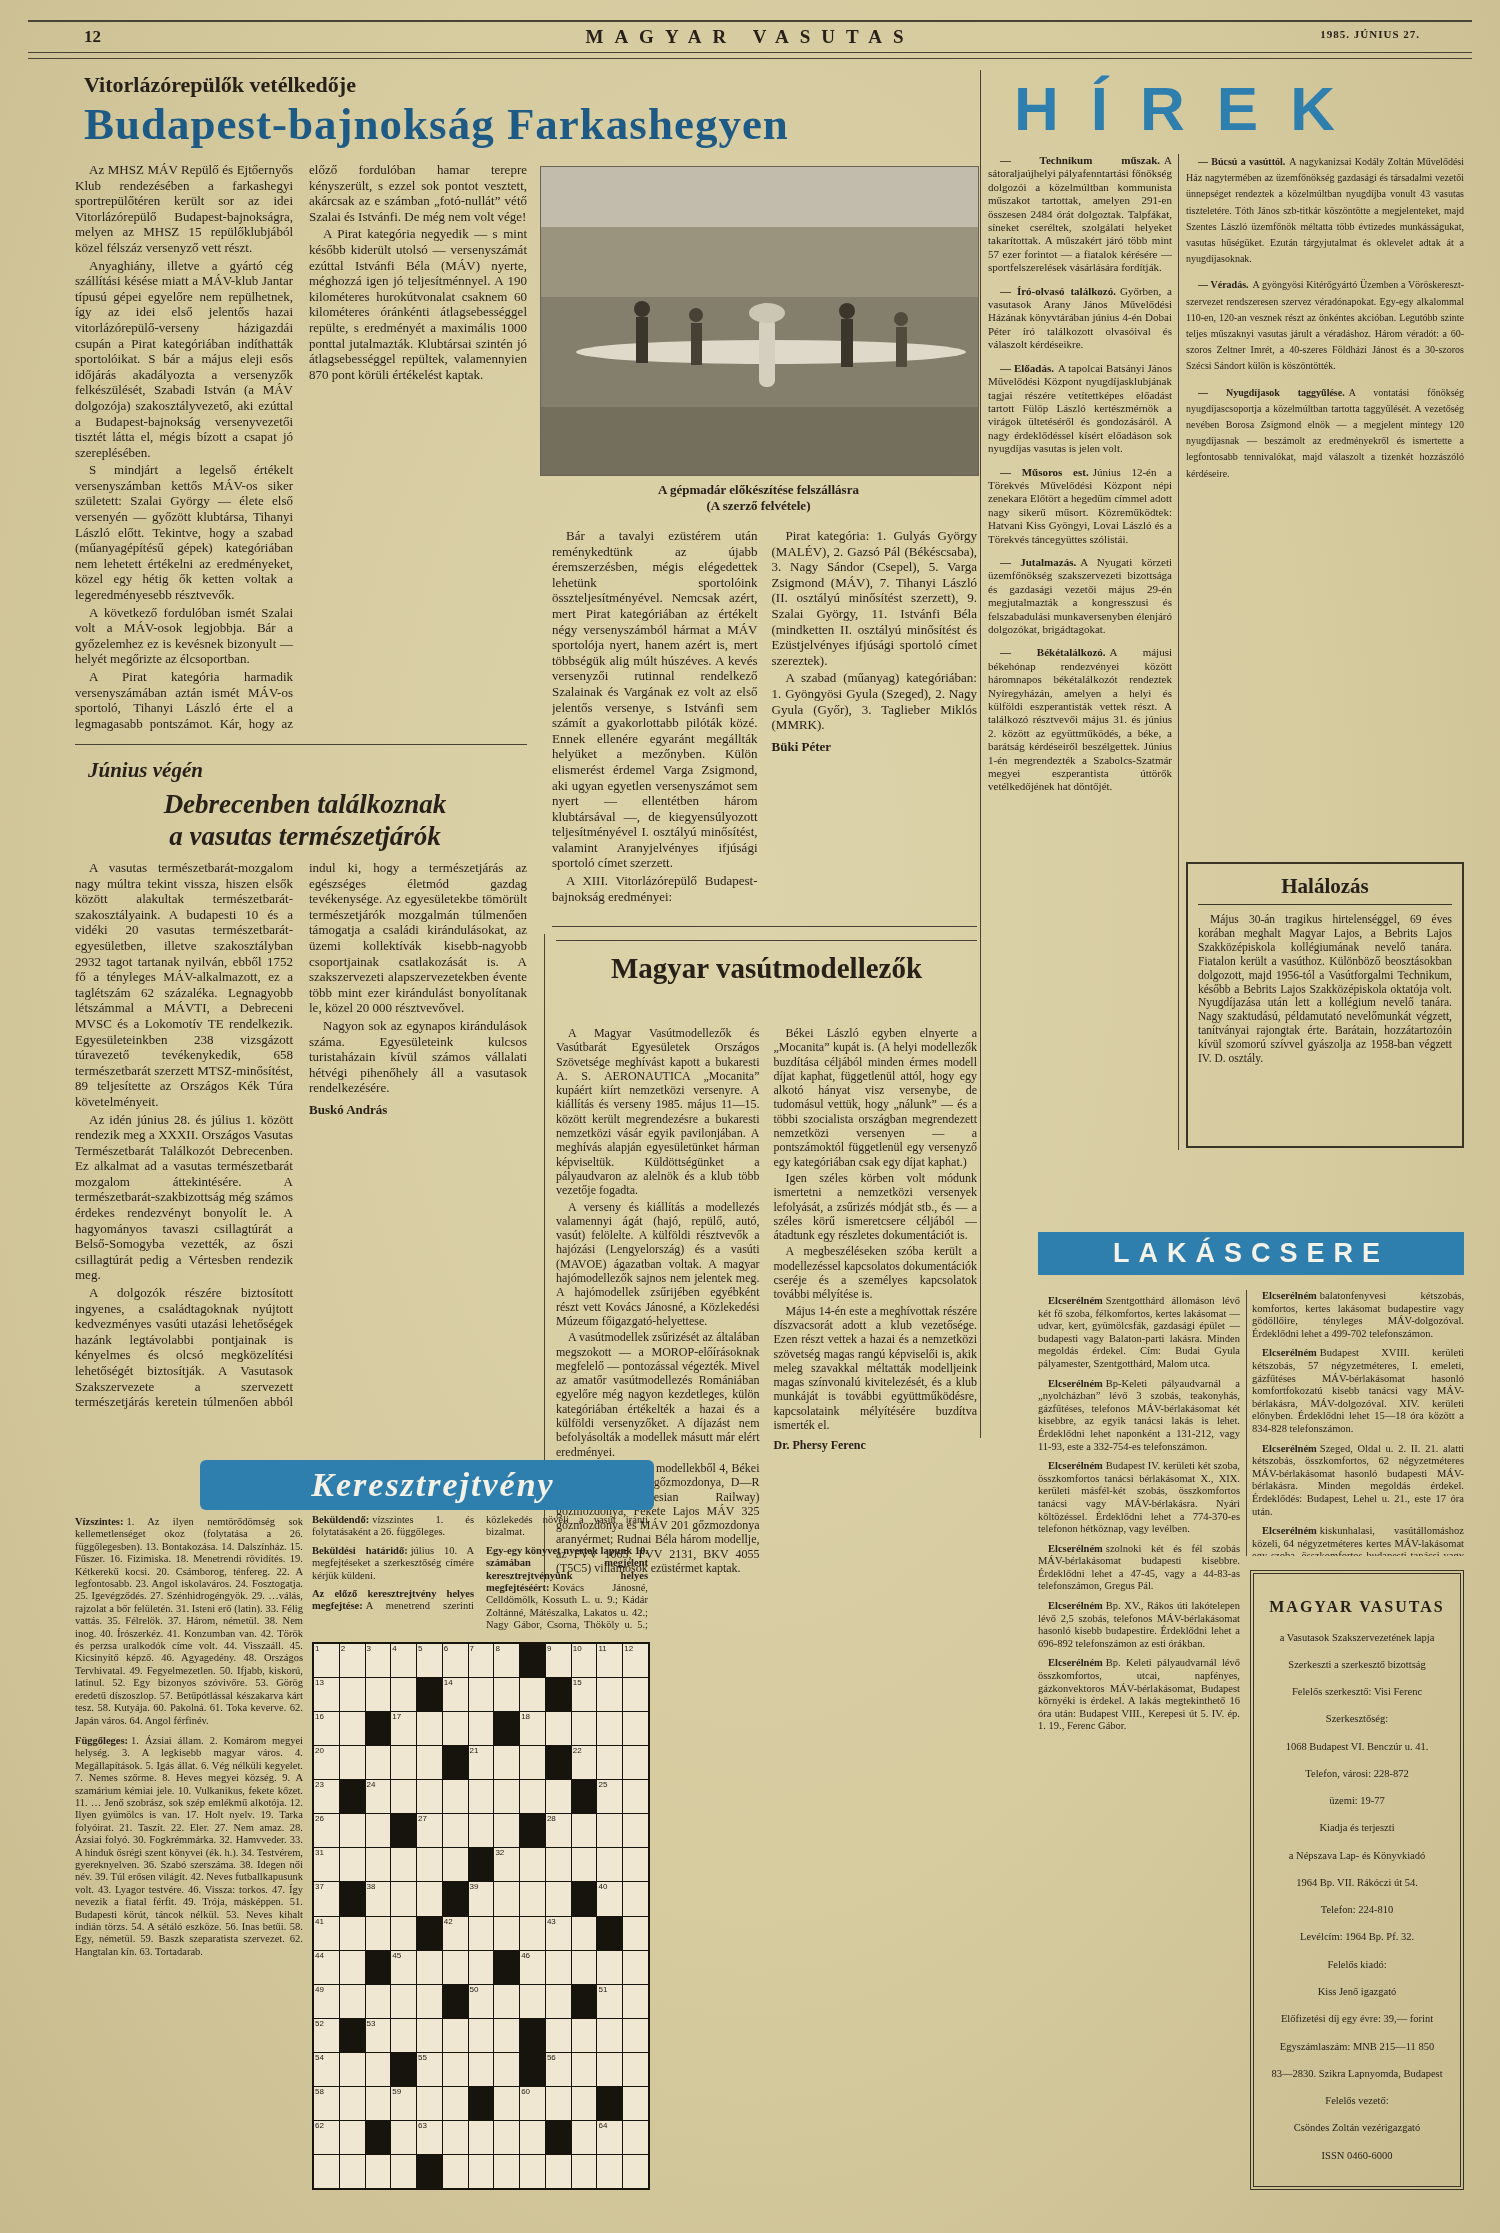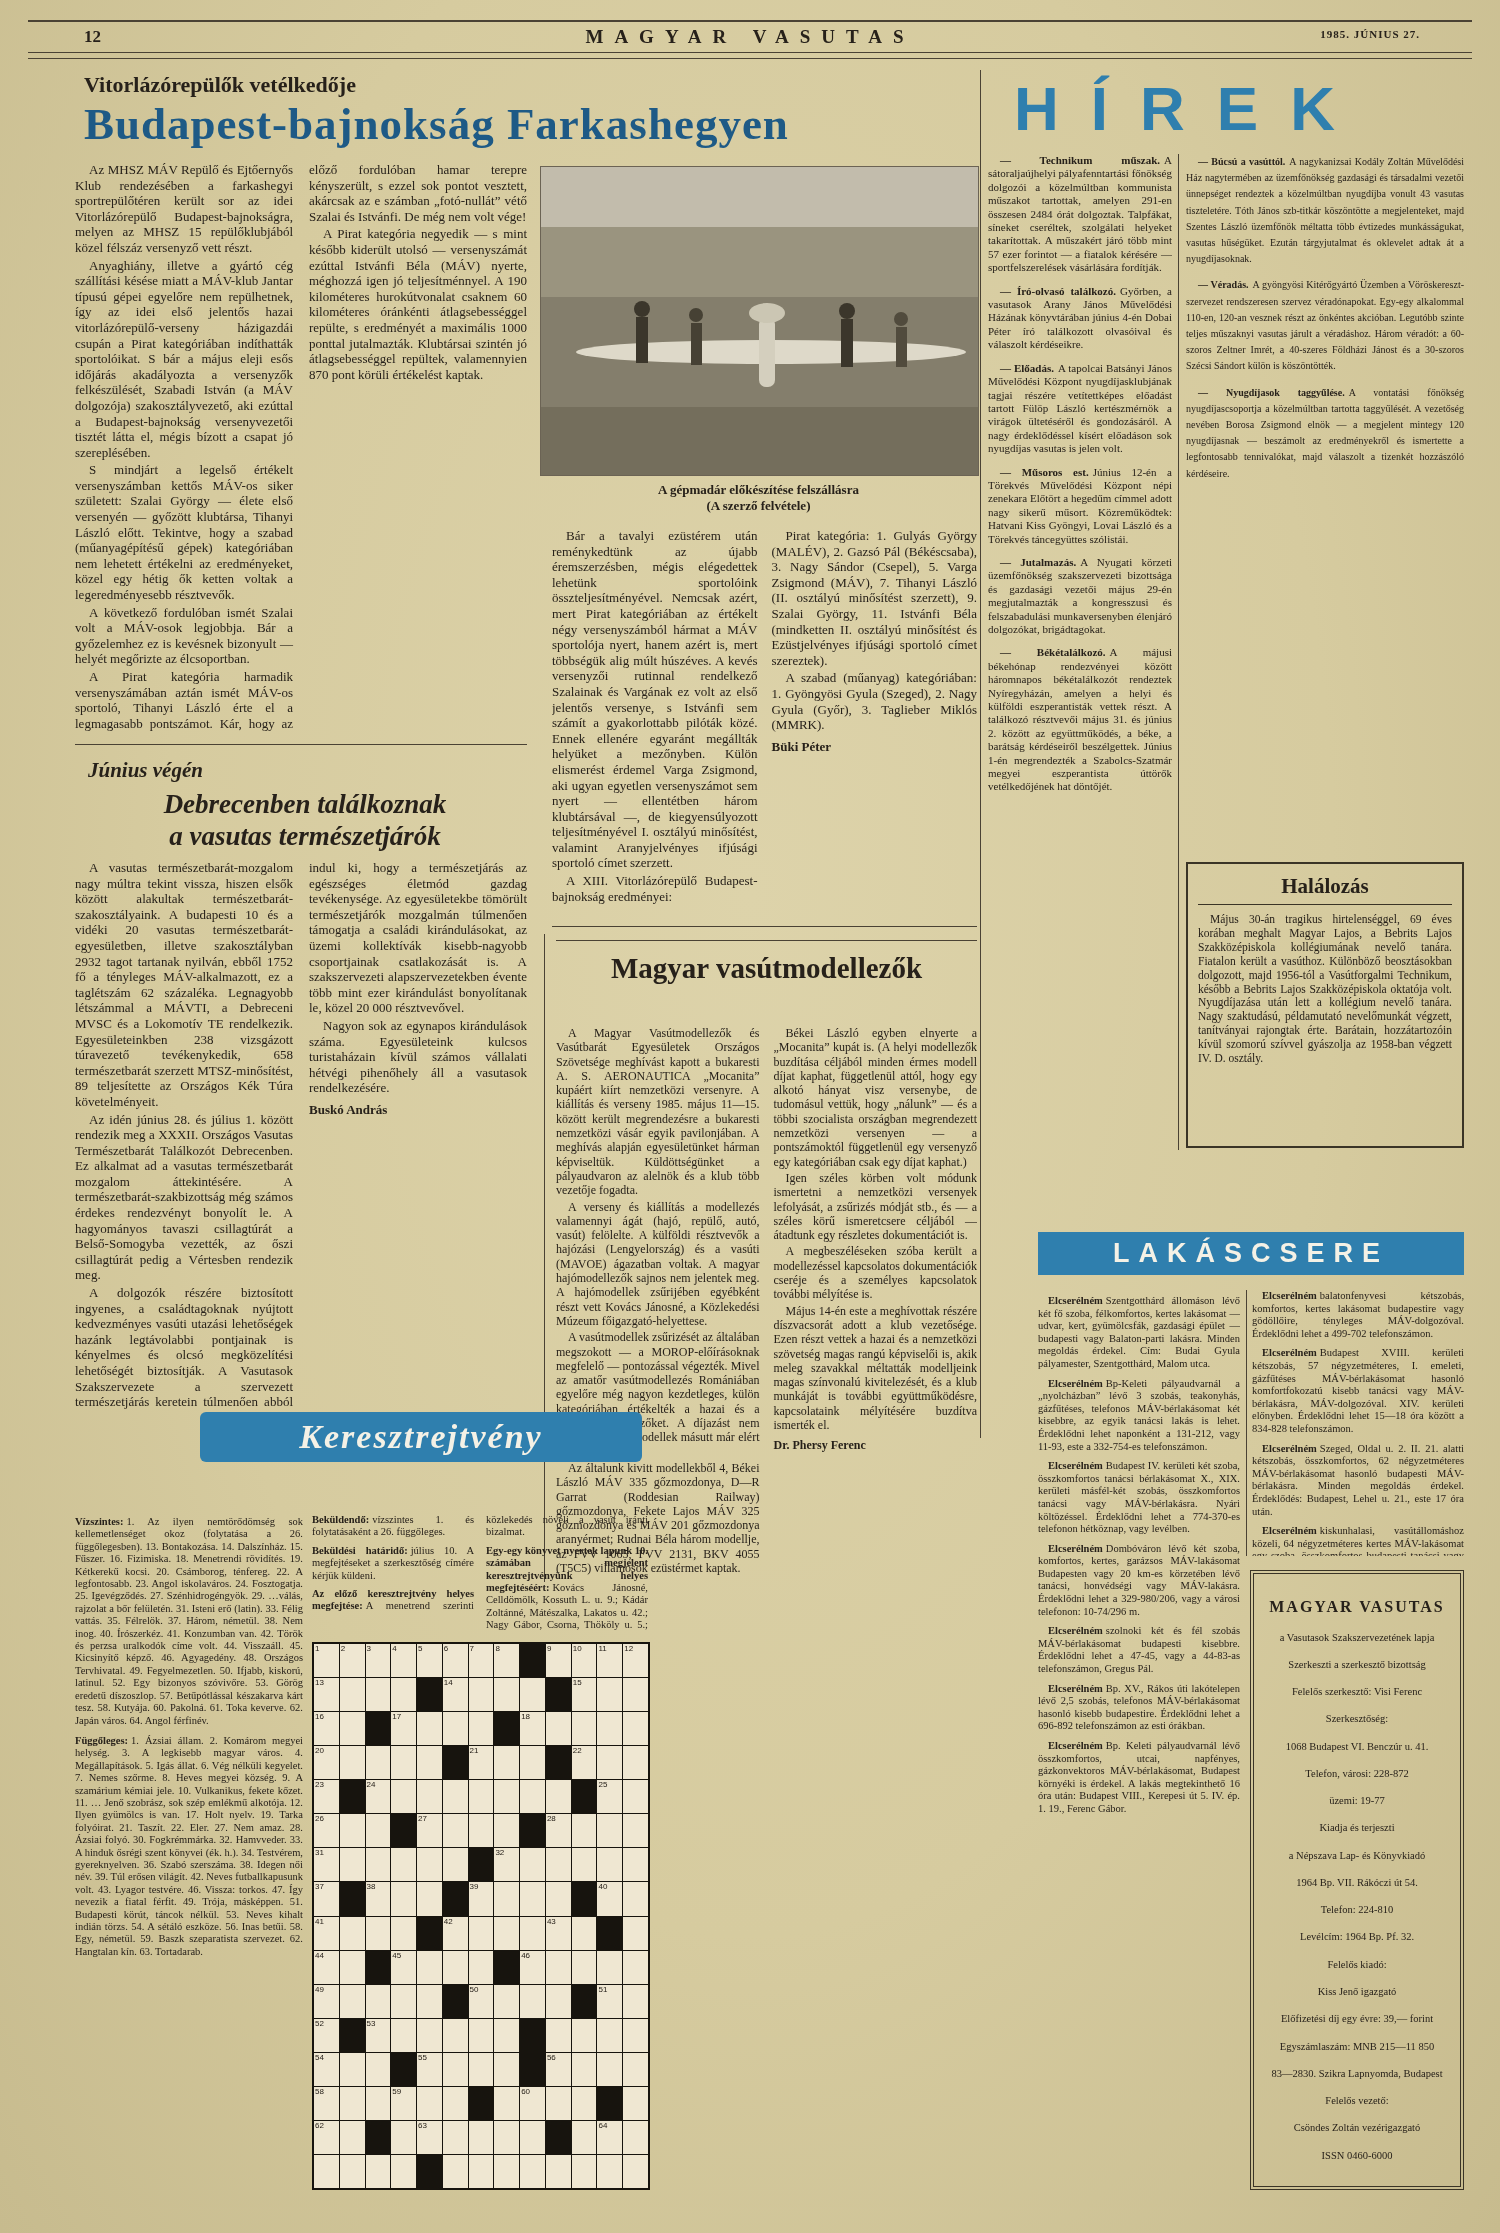--- a/index.html
+++ b/index.html
@@ -57,21 +57,21 @@
   #rule-d{left:75px;top:744px;width:452px;height:1px;}
   #d-kicker{left:88px;top:758px;font-size:21px;font-weight:bold;font-style:italic;}
   #d-head{left:75px;top:788px;width:460px;text-align:center;font-size:27px;line-height:32px;font-weight:bold;font-style:italic;}
   #d-body{left:75px;top:860px;width:452px;height:562px;column-count:2;column-gap:16px;}
   
   #vr4{left:544px;top:934px;width:1px;height:648px;}
   #m-head{left:556px;top:940px;width:421px;text-align:center;font-size:29px;line-height:35px;font-weight:bold;border-top:1px solid #4a4234;padding-top:10px;}
   #m-body{left:556px;top:1026px;width:421px;height:554px;column-count:2;column-gap:14px;font-size:12px;line-height:14.3px;}
   #m-body .para{text-indent:12px;}
   
-  #cw-banner{left:200px;top:1412px;width:442px;height:50px;font-style:italic;font-weight:bold;font-size:34px;border-radius:6px;letter-spacing:2px;}
+  #cw-banner{left:200px;top:1460px;width:442px;height:50px;font-style:italic;font-weight:bold;font-size:34px;border-radius:6px;letter-spacing:2px;padding-left:12px;}
   #cw-clues{left:75px;top:1516px;width:228px;height:676px;font-size:10.5px;line-height:12.4px;text-align:justify;overflow:hidden;}
   #cw-clues p{margin:0 0 8px;}
   #cw-clues b{margin-right:3px;}
   #cw-info{left:312px;top:1514px;width:336px;height:120px;column-count:2;column-gap:12px;column-fill:auto;font-size:10.5px;line-height:12.4px;text-align:justify;overflow:hidden;}
   .info{margin:0 0 6px;}
   .info b{margin-right:3px;}
   #cw-grid{left:312px;top:1642px;width:338px;height:548px;display:grid;gap:1px;background:#17140e;border:2px solid #17140e;box-sizing:border-box;}
   .cw-cell{background:#efe7d2;position:relative;}
   .cw-black{background:#17140e;}
   .cw-num{position:absolute;top:0;left:1px;font-size:8px;line-height:9px;font-family:"Liberation Sans",sans-serif;color:#27211a;}
@@ -204,21 +204,20 @@
     <p class="byline">Dr. Phersy Ferenc</p>
   </div>
 
   <div class="abs banner" id="lak-banner">LAKÁSCSERE</div>
   <div class="abs ads" id="lak1">
     <div>
 
     <p class="ad"><b>Elcserélném</b><span>Szentgotthárd állomáson lévő két fő szoba, félkomfortos, kertes lakásomat — udvar, kert, gyümölcsfák, gazdasági épület — budapesti vagy Balaton-parti lakásra. Minden megoldás érdekel. Cím: Budai Gyula pályamester, Szentgotthárd, Malom utca.</span></p>
         <p class="ad"><b>Elcserélném</b><span>Bp-Keleti pályaudvarnál a „nyolcházban” lévő 3 szobás, teakonyhás, gázfűtéses, telefonos MÁV-bérlakásomat két kisebbre, az egyik tanácsi lakás is lehet. Érdeklődni lehet naponként a 131-212, vagy 11-93, este a 332-754-es telefonszámon.</span></p>
         <p class="ad"><b>Elcserélném</b><span>Budapest IV. kerületi két szoba, összkomfortos tanácsi bérlakásomat X., XIX. kerületi másfél-két szobás, összkomfortos tanácsi vagy MÁV-bérlakásra. Nyári költözéssel. Érdeklődni lehet a 774-370-es telefonon hétköznap, vagy levélben.</span></p>
-        <p class="ad"><b>Elcserélném</b><span>Dombóváron lévő két szoba, komfortos, kertes, garázsos MÁV-lakásomat Budapesten vagy 20 km-es körzetében lévő tanácsi, honvédségi vagy MÁV-lakásra. Érdeklődni lehet a 329-980/206, vagy a városi telefonon: 10-74/296 m.</span></p>
         <p class="ad"><b>Elcserélném</b><span>szolnoki két és fél szobás MÁV-bérlakásomat budapesti kisebbre. Érdeklődni lehet a 47-45, vagy a 44-83-as telefonszámon, Gregus Pál.</span></p>
         <p class="ad"><b>Elcserélném</b><span>Bp. XV., Rákos úti lakótelepen lévő 2,5 szobás, telefonos MÁV-bérlakásomat hasonló kisebb budapestire. Érdeklődni lehet a 696-892 telefonszámon az esti órákban.</span></p>
         <p class="ad"><b>Elcserélném</b><span>Bp. Keleti pályaudvarnál lévő összkomfortos, utcai, napfényes, gázkonvektoros MÁV-bérlakásomat, Budapest környéki is érdekel. A lakás megtekinthető 16 óra után: Budapest VIII., Kerepesi út 5. IV. ép. 1. 19., Ferenc Gábor.</span></p>
       </div>
   </div>
   <div class="abs ads" id="lak2">
     <div>
 
     <p class="ad"><b>Elcserélném</b><span>balatonfenyvesi kétszobás, komfortos, kertes lakásomat budapestire vagy gödöllőire, tényleges MÁV-dolgozóval. Érdeklődni lehet a 499-702 telefonszámon.</span></p>
         <p class="ad"><b>Elcserélném</b><span>Budapest XVIII. kerületi kétszobás, 57 négyzetméteres, I. emeleti, gázfűtéses MÁV-bérlakásomat hasonló komfortfokozatú kisebb tanácsi vagy MÁV-bérlakásra, MÁV-dolgozóval. XIV. kerületi előnyben. Érdeklődni lehet 15—18 óra között a 834-828 telefonszámon.</span></p>

